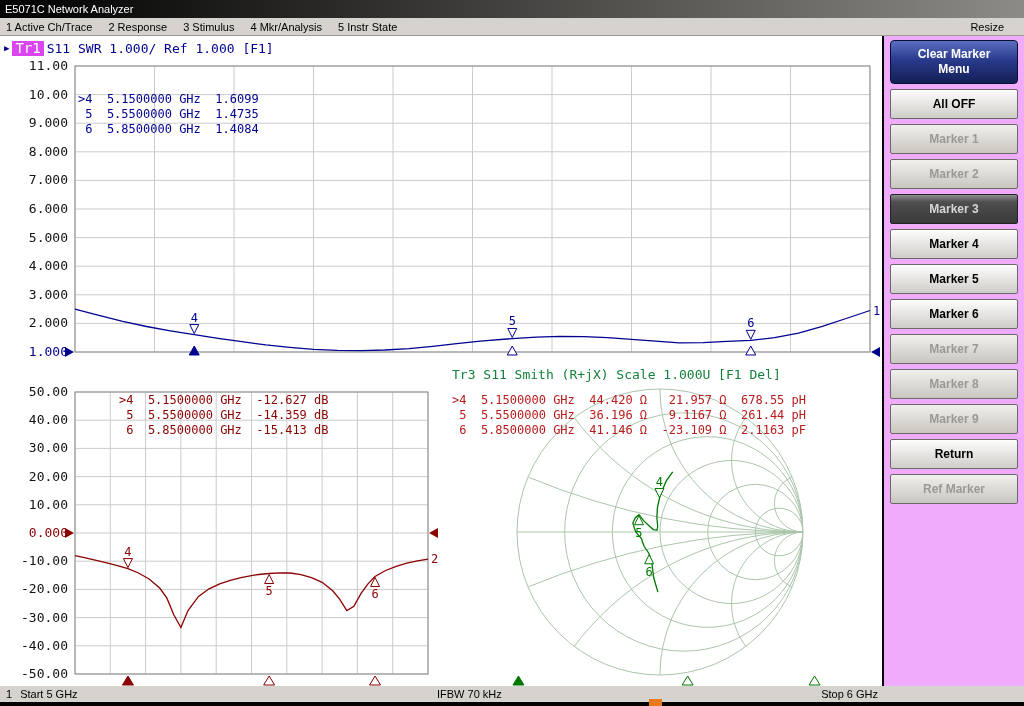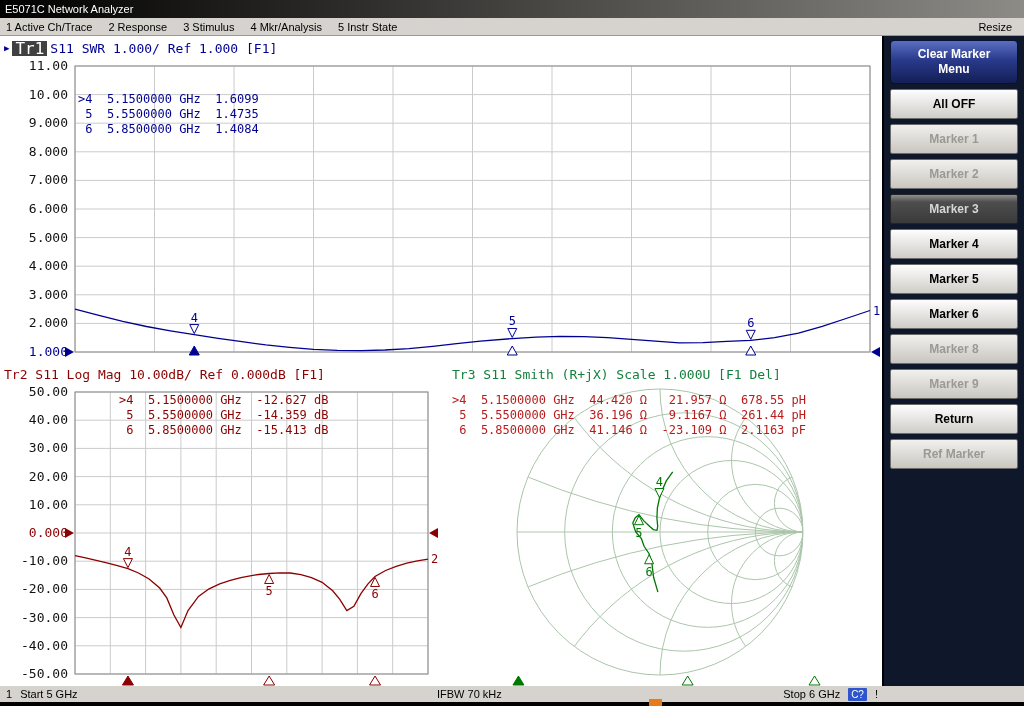--- a/index.html
+++ b/index.html
@@ -8,55 +8,55 @@
   
   .titlebar{position:absolute;left:0;top:0;width:100%;height:31px;box-sizing:border-box;
             background:linear-gradient(90deg,#000 0%,#2e2d2b 35%,#8d8b86 100%);
             color:#fff;font-size:11px;line-height:18px;padding-left:5px;}
   
   .menubar{position:absolute;left:0;top:18px;width:100%;height:18px;box-sizing:border-box;
            background:#d6d3ce;border-bottom:1px solid #9b9992;font-size:11px;color:#000;
            display:flex;align-items:center;}
   .menu-items{display:flex;gap:16px;padding-left:6px;flex:1;}
   .menu-item{white-space:nowrap;cursor:default;}
-  .resize{padding-right:12px;}
+  .resize{padding-right:20px;}
   
   .chart-region{position:absolute;left:0;top:36px;width:882px;height:650px;background:#fff;}
   .tr-title{position:absolute;font-family:"DejaVu Sans Mono",monospace;font-size:13px;white-space:pre;}
   .tr1-row{left:4px;top:5px;display:flex;align-items:center;gap:3px;color:#000090;}
   .tr1-arrow{font-size:9px;line-height:15px;}
-  .tr1-badge{background:#404040;color:#fff;padding:0 3px;font-size:16px;line-height:15px;}
+  .tr1-badge{background:#d946ef;color:#fff;padding:0 3px;font-size:14px;line-height:15px;}
   .tr2text{left:4px;top:331px;color:#8b0000;}
   .tr3text{left:452px;top:331px;color:#15803d;}
   #tr1-svg{position:absolute;left:0;top:24px;}
   #tr2-svg{position:absolute;left:0;top:350px;}
   #tr3-svg{position:absolute;left:446px;top:350px;}
   #bottom-markers{position:absolute;left:0;top:639px;}
   .mtable{position:absolute;font-family:"DejaVu Sans Mono",monospace;font-size:12px;line-height:15px;white-space:pre;}
   #tr1-table{left:78px;top:56px;color:#000090;}
   #tr2-table{left:78px;top:357px;color:#8b0000;margin-left:41px;}
   #tr3-table{left:452px;top:357px;color:#b91c1c;}
   
-  .softkeys{position:absolute;left:884px;top:36px;width:140px;height:650px;background:#0f172a;
+  .softkeys{position:absolute;left:884px;top:36px;width:140px;height:650px;background:#f0abfc;
             box-sizing:border-box;padding:4px 6px;}
   .sk-header{height:44px;border-radius:4px;border:1px solid #0a1030;box-sizing:border-box;
              background:linear-gradient(#5a6fc0 0%,#2a3a8c 45%,#131f56 100%);
              color:#fff;font-size:12px;font-weight:bold;line-height:15px;text-align:center;
              display:flex;align-items:center;justify-content:center;white-space:pre-line;}
   .sk-btn{height:30px;margin-top:5px;border-radius:2px;border:1px solid #6a6a6a;box-sizing:border-box;
           font-size:12px;font-weight:bold;display:flex;align-items:center;justify-content:center;}
   .sk-btn.enabled{background:linear-gradient(#fdfdfd,#cfcdc8);color:#000;}
   .sk-btn.disabled{background:linear-gradient(#f1f0ed,#c9c6c0);color:#9b9993;}
   .sk-btn.selected{background:linear-gradient(#8f8f8f,#4e4e4e 25%,#3a3a3a);color:#d6d6d6;border-color:#242424;}
   
   .statusbar{position:absolute;left:0;top:686px;width:100%;height:16px;background:#d6d3ce;
              font-size:11px;color:#000;line-height:16px;}
   .sb-left{position:absolute;left:6px;display:flex;gap:8px;}
   .sb-center{position:absolute;left:437px;}
-  .sb-right{position:absolute;right:146px;display:flex;gap:8px;align-items:center;height:16px;}
+  .sb-right{position:absolute;right:146px;display:flex;gap:8px;align-items:center;height:16px;flex-direction:column;}
   .sb-badge{background:#2f55cd;color:#fff;padding:0 3px;font-size:10px;line-height:13px;height:13px;border-radius:1px;}
   .bottom-strip{position:absolute;left:0;top:702px;width:100%;height:4px;background:#000;}
   .orange-artifact{position:absolute;left:649px;top:-3px;width:13px;height:7px;background:#e87a1e;}
 </style>
 </head>
 <body>
 
 <div class="screen">
 
   <div class="titlebar">
@@ -125,21 +125,20 @@
         <polygon points="512.2499999999999,277.4579 507.7499999999999,268.4579 516.7499999999999,268.4579" fill="#fff" stroke="#000090"></polygon>
         <text x="512.2499999999999" y="265.4579" text-anchor="middle" fill="#000090" font-size="12" font-family="DejaVu Sans Mono, monospace">5</text>
         <polygon points="512.2499999999999,286 507.2499999999999,295 517.2499999999999,295" fill="#fff" stroke="#000090"></polygon>
         <polygon points="750.7499999999998,279.31976 746.2499999999998,270.31976 755.2499999999998,270.31976" fill="#fff" stroke="#000090"></polygon>
         <text x="750.7499999999998" y="267.31976" text-anchor="middle" fill="#000090" font-size="12" font-family="DejaVu Sans Mono, monospace">6</text>
         <polygon points="750.7499999999998,286 745.7499999999998,295 755.7499999999998,295" fill="#fff" stroke="#000090"></polygon>
         <text x="873" y="254.53" fill="#000090" font-size="12" font-family="DejaVu Sans Mono, monospace">1</text>
       </svg>
     <div class="mtable" id="tr1-table"><div>&gt;4  5.1500000 GHz  1.6099</div><div> 5  5.5500000 GHz  1.4735</div><div> 6  5.8500000 GHz  1.4084</div></div>
 
-    <div class="tr-title tr2text">Tr2 S11 Log Mag 10.00dB/ Ref 0.000dB [F1]</div>
     <div class="tr-title tr3text">Tr3 S11 Smith (R+jX) Scale 1.000U [F1 Del]</div>
 
     <svg id="tr2-svg" width="446" height="300">
         <line x1="75" y1="6" x2="428" y2="6" stroke="#cbcbcb"></line>
         <line x1="75" y1="6" x2="75" y2="288" stroke="#cbcbcb"></line>
         <line x1="75" y1="34.2" x2="428" y2="34.2" stroke="#cbcbcb"></line>
         <line x1="110.3" y1="6" x2="110.3" y2="288" stroke="#cbcbcb"></line>
         <line x1="75" y1="62.4" x2="428" y2="62.4" stroke="#cbcbcb"></line>
         <line x1="145.6" y1="6" x2="145.6" y2="288" stroke="#cbcbcb"></line>
         <line x1="75" y1="90.6" x2="428" y2="90.6" stroke="#cbcbcb"></line>
@@ -229,20 +228,21 @@
     <div class="sk-header">Clear Marker
 Menu</div>
     <div id="sk-buttons">
         <div class="sk-btn enabled">All OFF</div>
         <div class="sk-btn disabled">Marker 1</div>
         <div class="sk-btn disabled">Marker 2</div>
         <div class="sk-btn selected">Marker 3</div>
         <div class="sk-btn enabled">Marker 4</div>
         <div class="sk-btn enabled">Marker 5</div>
         <div class="sk-btn enabled">Marker 6</div>
+        <div class="sk-btn disabled">Marker 7</div>
         <div class="sk-btn disabled">Marker 8</div>
         <div class="sk-btn disabled">Marker 9</div>
         <div class="sk-btn enabled">Return</div>
         <div class="sk-btn disabled">Ref Marker</div>
       </div>
   </div>
 
   <div class="statusbar">
     <span class="sb-left">
       <span>1</span>

